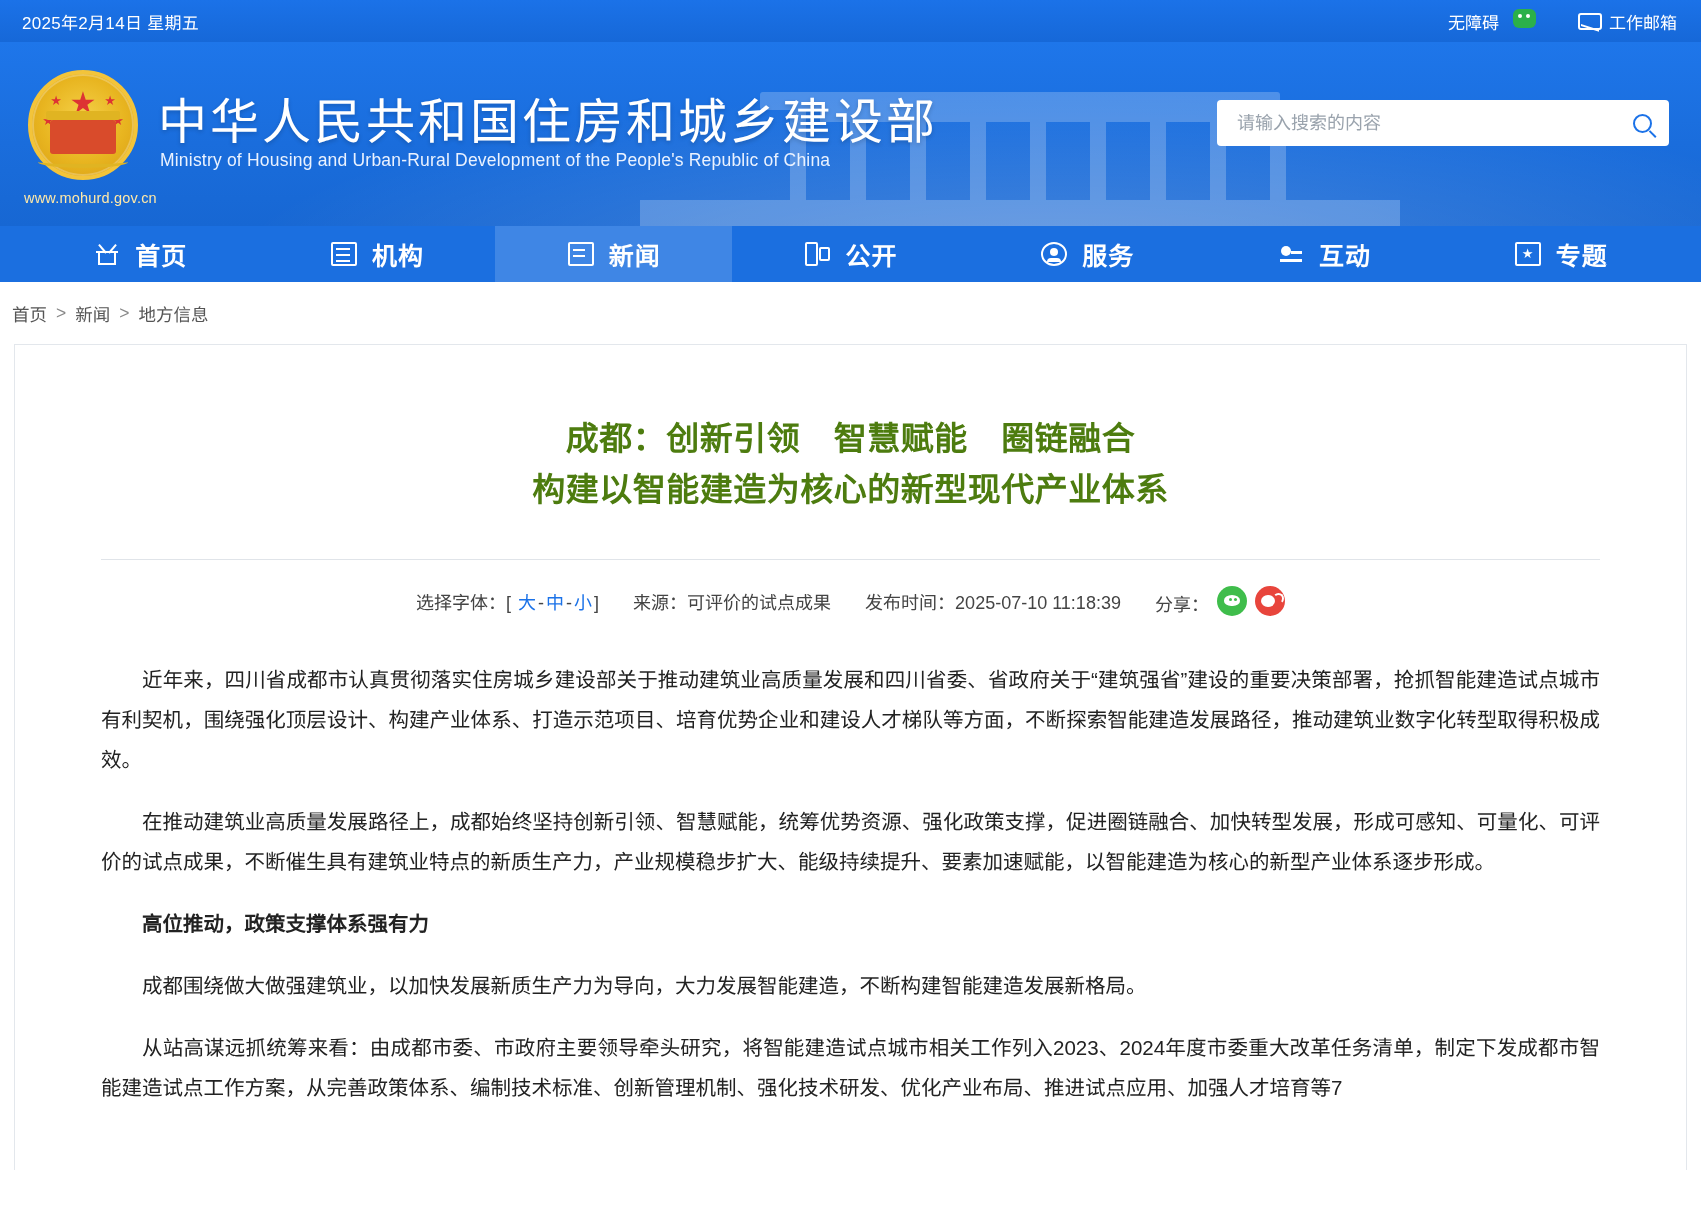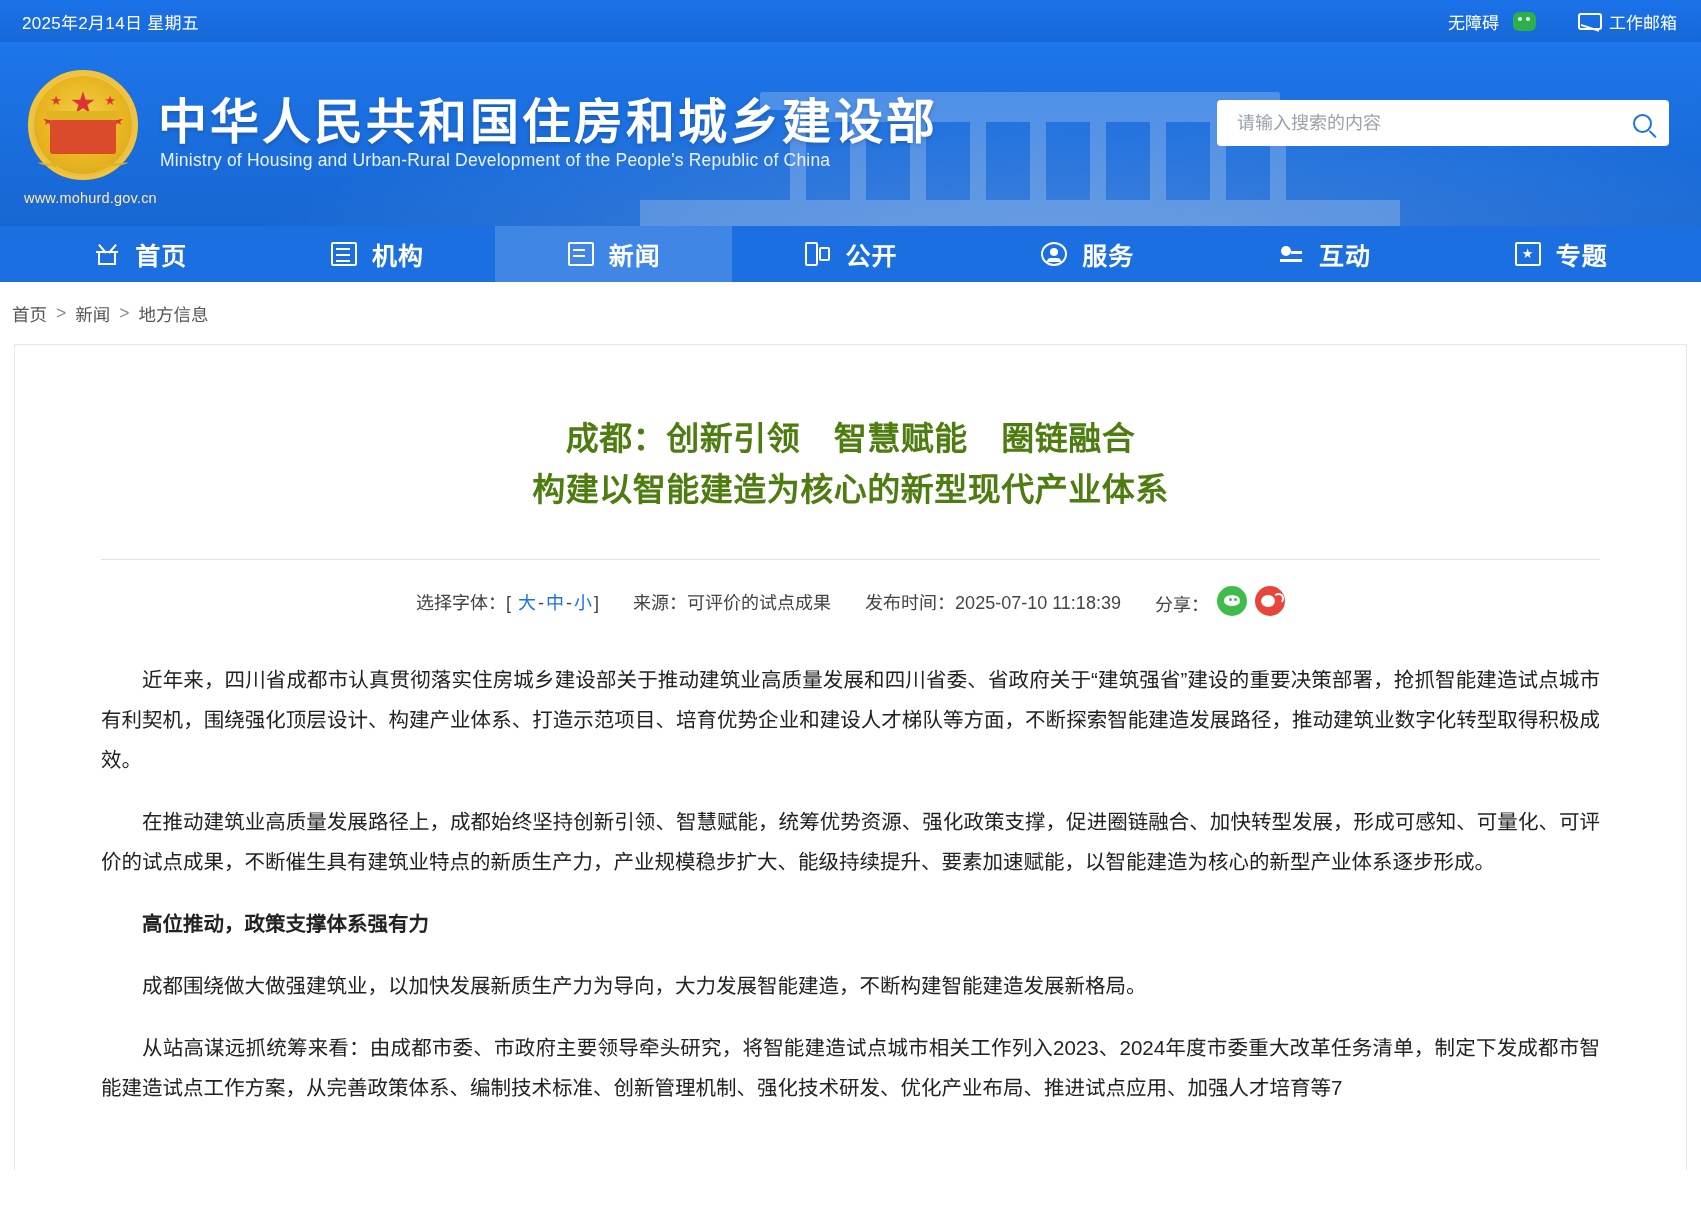--- a/index.html
+++ b/index.html
@@ -16,21 +16,21 @@
     height: 42px;
     background: linear-gradient(180deg,#1b72e8 0%, #1668d8 100%);
     display: flex;
     align-items: center;
     justify-content: space-between;
     padding: 0 24px 0 22px;
     color: #fff;
     font-size: 17px;
   }
   .topbar .date { font-size: 17px; letter-spacing: .3px; }
-  .topbar .right { display: flex; align-items: center; gap: 14px; font-size: 17px; }
+  .topbar .right { display: flex; align-items: flex-start; gap: 14px; font-size: 17px; }
   .topbar .right .item { display: flex; align-items: center; gap: 7px; cursor: pointer; padding-left: 28px; }
   .icon-circle-green {
     width: 23px; height: 19px; border-radius: 6px;
     background: #2bb04a; display: inline-block; position: relative;
   }
   .icon-circle-green::after{
     content:""; position:absolute; left:5px; top:5px; width:4px; height:4px;
     border-radius:50%; background:#fff; box-shadow: 8px 0 0 #fff;
   }
   .icon-envelope {
@@ -87,21 +87,21 @@
   .emblem .wheat {
     position:absolute; left: 6px; right: 6px; bottom: 8px; height: 12px;
     border-bottom: 4px solid #e0b422; border-radius: 0 0 50% 50%;
   }
   .site-url {
     position: absolute; left: 24px; top: 148px; color: #ffe9a8; font-size: 14.5px;
     letter-spacing: .2px;
   }
   .title-cn {
     position: absolute; left: 158px; top: 40px;
-    color: #fff; font-size: 49px; font-weight: bold; letter-spacing: 3px;
+    color: #fff; font-size: 49px; font-weight: normal; letter-spacing: 3px;
     font-family: "Liberation Serif","DejaVu Serif",serif;
     text-shadow: 0 2px 4px rgba(0,0,0,.18);
   }
   .title-en {
     position: absolute; left: 160px; top: 108px;
     color: #eaf2ff; font-size: 17.5px; letter-spacing: .2px;
   }
   .search-box {
     position: absolute; right: 32px; top: 58px;
     width: 452px; height: 46px; background: #fff; border-radius: 4px;

